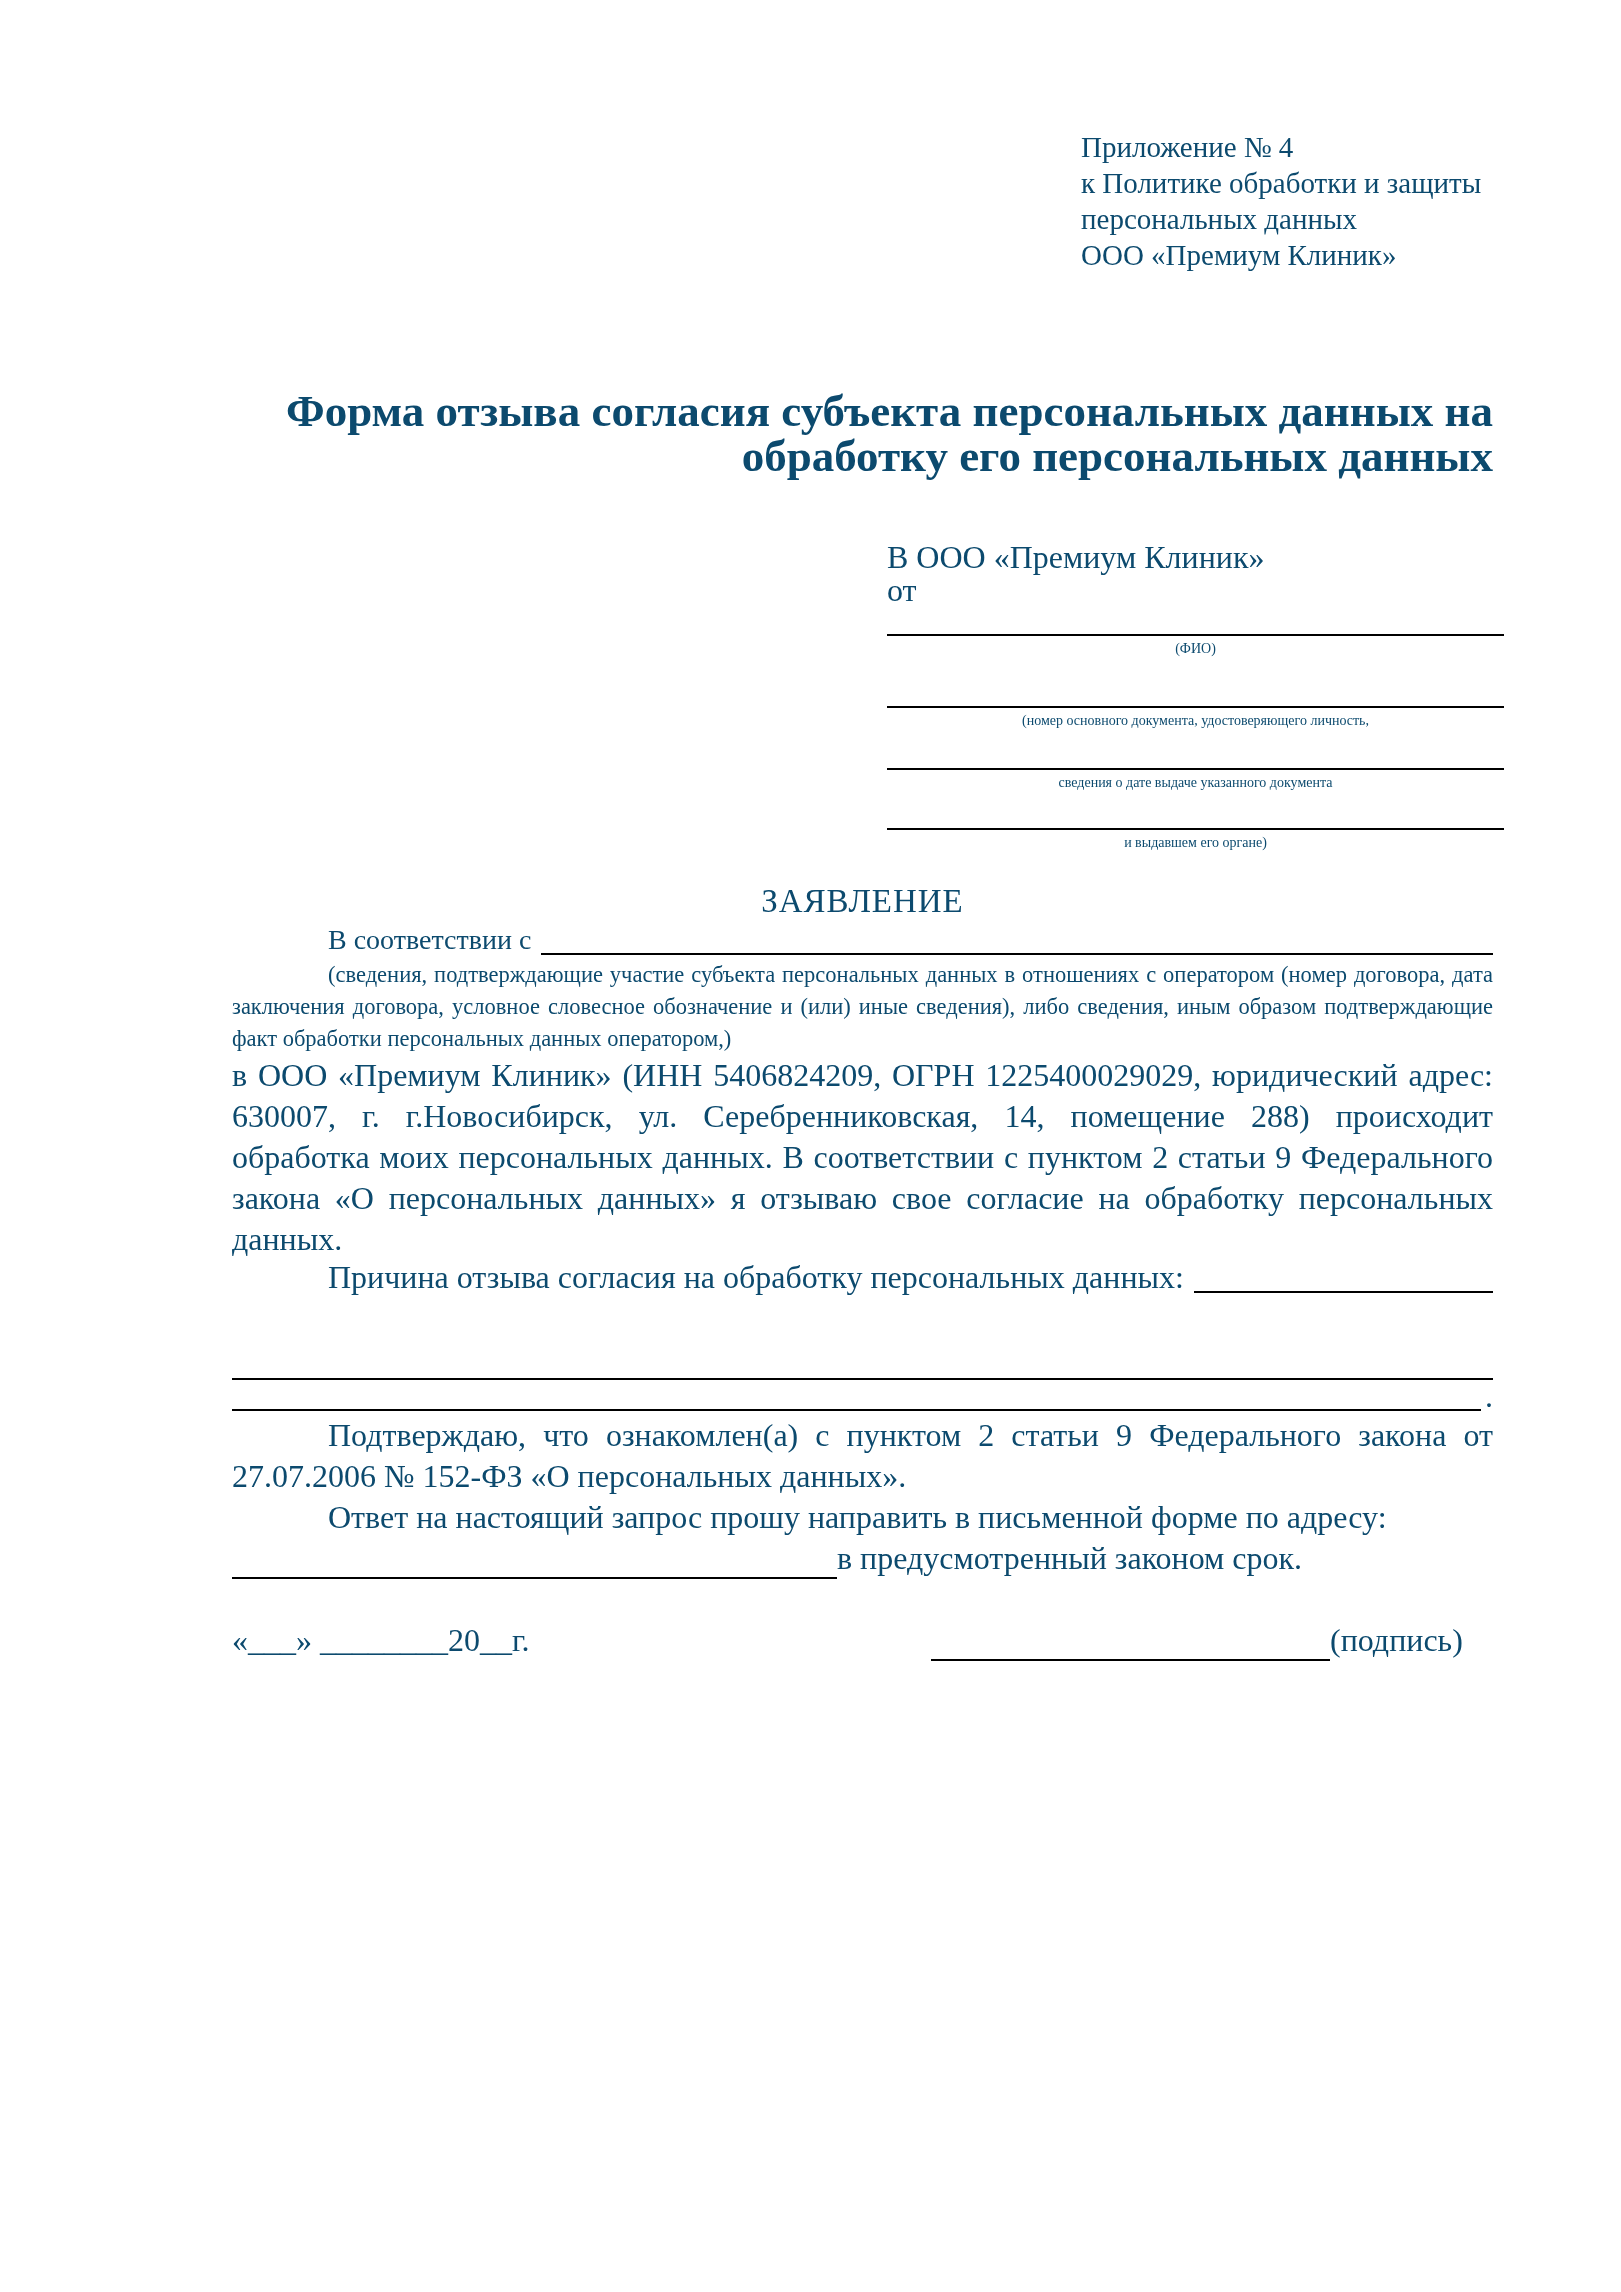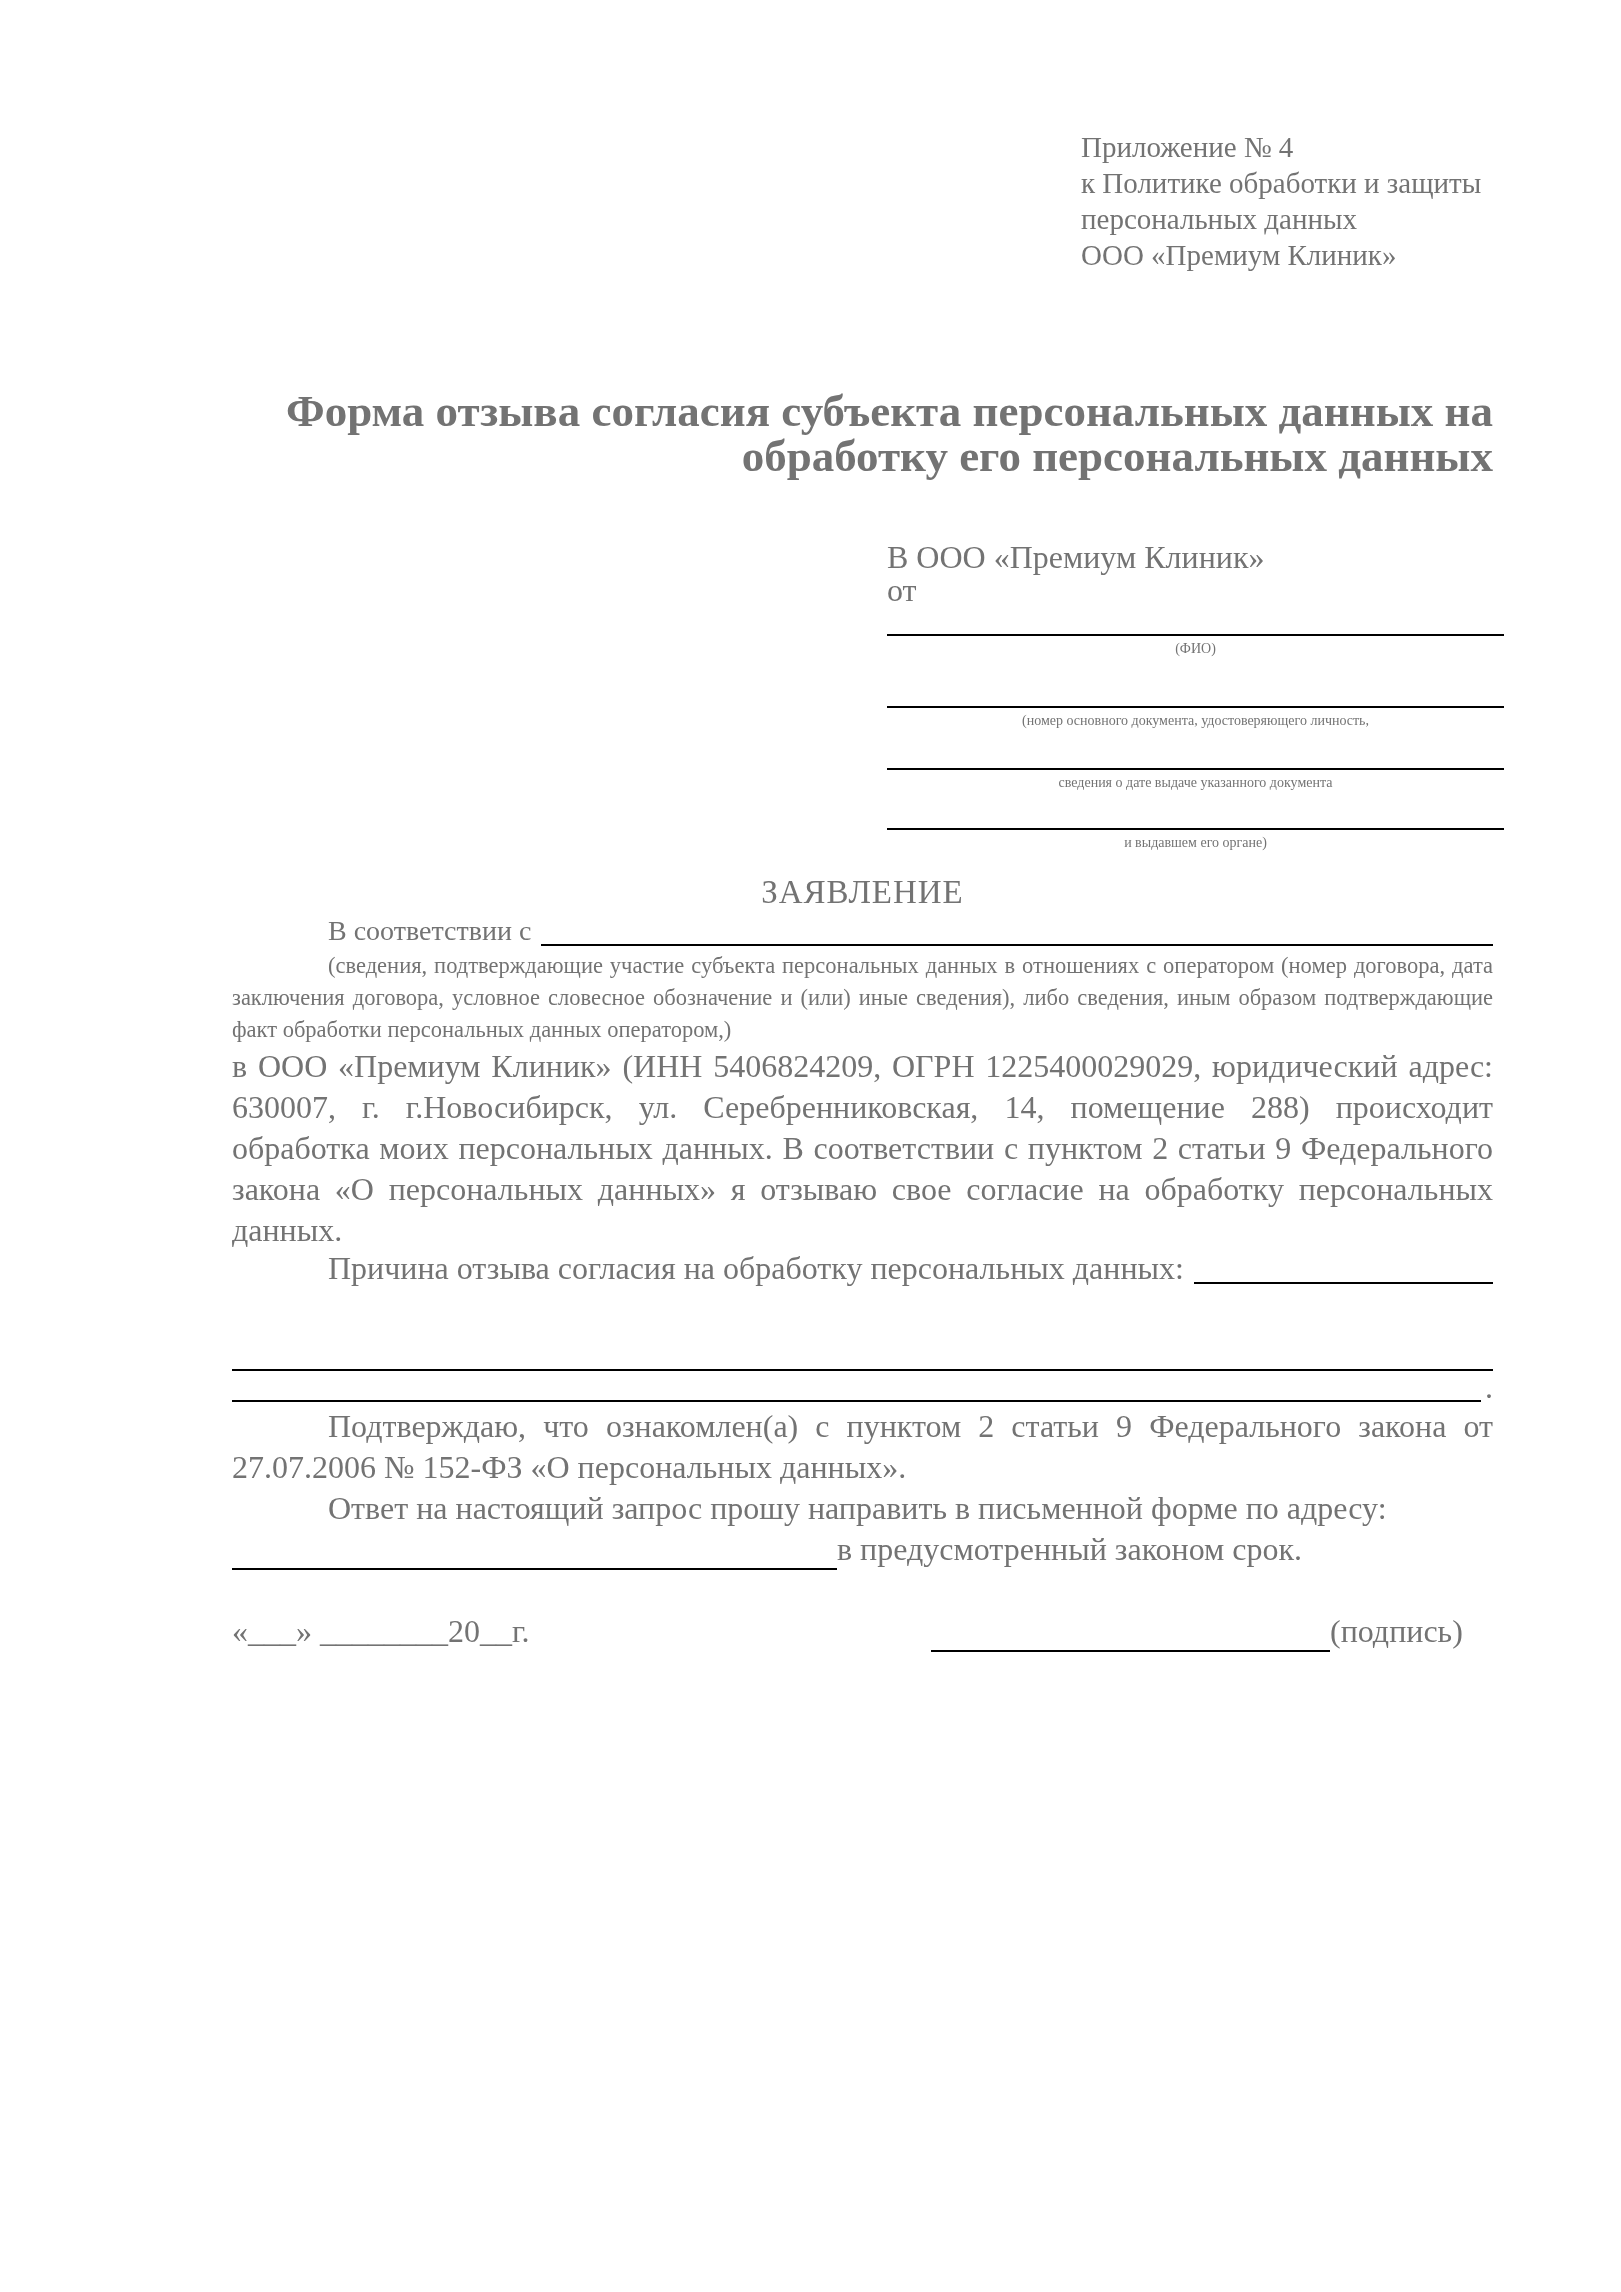--- a/index.html
+++ b/index.html
@@ -1,19 +1,19 @@
 <!DOCTYPE html>
 <html><head>
 <meta charset="utf-8">
 <style>
   html,body{margin:0;padding:0;background:#ffffff;}
   .page{
     position:relative;
     width:1621px;height:1727px;
-    background:#ffffff;color:#737373;
+    background:#ffffff;color:#0c4a6e;
     font-family:"Liberation Serif", serif;
     overflow:hidden;
   }
   .content{position:absolute;left:232px;top:0;width:1261px;}
 
   .header-note{
     margin-left:849px;padding-top:129px;
     font-size:29px;line-height:36px;white-space:nowrap;
   }
   .doc-title{
@@ -23,21 +23,21 @@
   }
   .addr{margin-left:655px;width:617px;margin-top:62px;font-size:32px;line-height:33px;}
   .addr .to-line{white-space:nowrap;}
   .u{border-bottom:2.9px solid #000;}
   .u1{height:27.4px;}
   .u2{height:44px;}
   .u3{height:35px;}
   .u4{height:32px;}
   .caption{font-size:14px;line-height:25.5px;text-align:center;white-space:nowrap;}
 
-  .heading{margin-top:19px;text-align:center;font-size:33px;line-height:37px;letter-spacing:1px;}
+  .heading{margin-top:28px;text-align:center;font-size:33px;line-height:37px;letter-spacing:1px;}
 
   .intro{display:flex;font-size:28px;line-height:39px;}
   .intro .prefix{padding-left:96px;white-space:nowrap;}
   .fill{flex:1 1 auto;border-bottom:2.9px solid #000;margin:0 0 4.9px 9.8px;}
 
   .legal-note{
     font-size:22.5px;line-height:32px;text-align:justify;text-indent:96px;
   }
   .body-par{
     font-size:32px;line-height:41px;text-align:justify;

